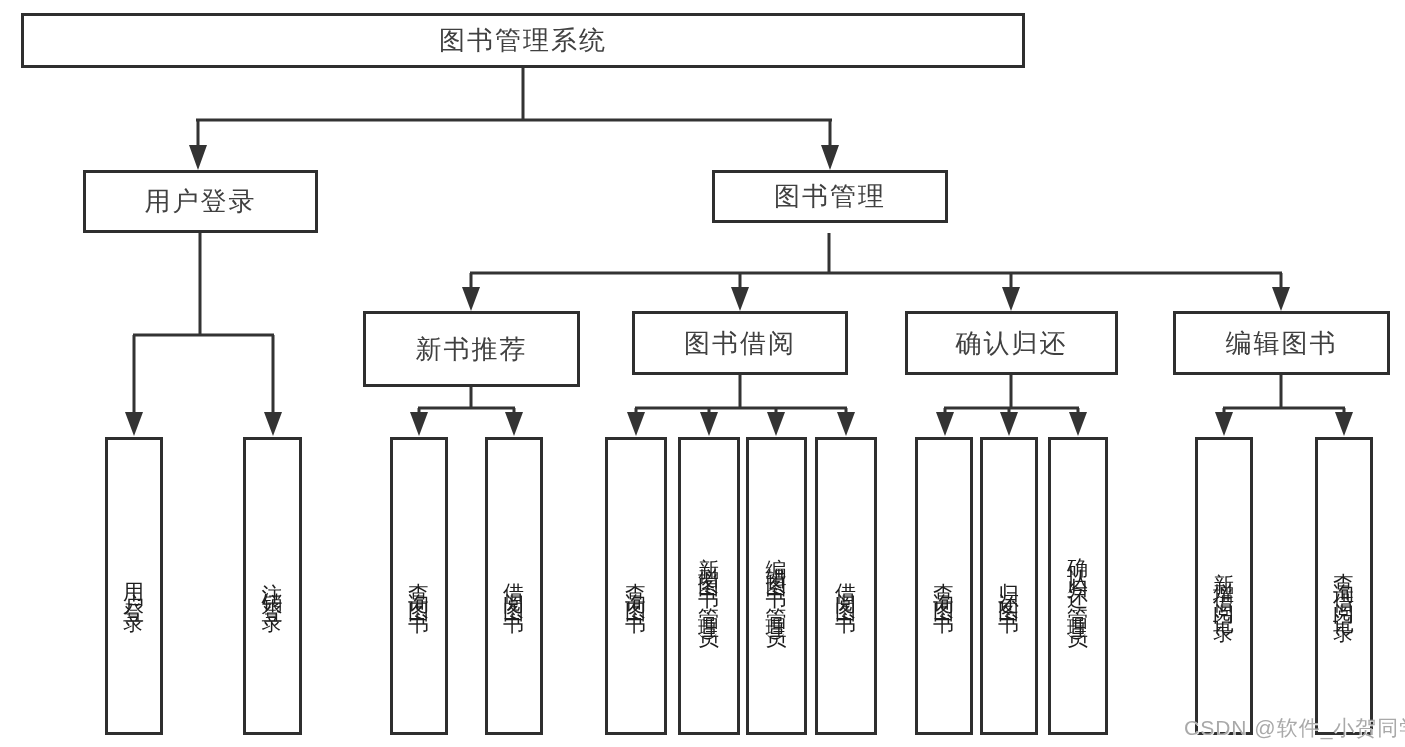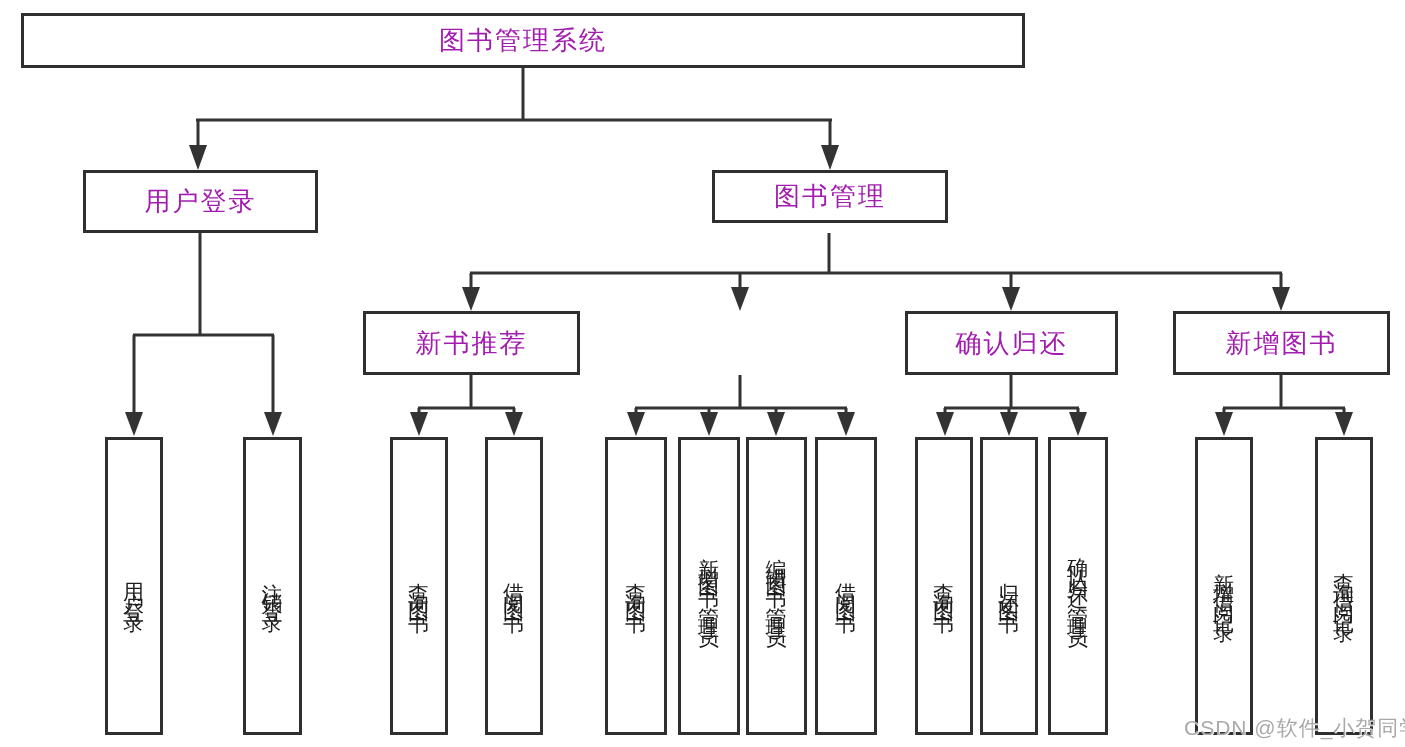--- a/index.html
+++ b/index.html
@@ -19,21 +19,21 @@
     position: absolute;
     box-sizing: border-box;
     border: 3px solid #2f2f2f;
     background: #ffffff;
     display: flex;
     align-items: center;
     justify-content: center;
   }
   .hlabel {
     font-size: 26px;
-    color: #a21caf;
+    color: #404040;
     letter-spacing: 2px;
     white-space: nowrap;
   }
   .vlabel {
     writing-mode: vertical-rl;
     font-size: 21px;
     letter-spacing: 10px;
     color: #1d1d1d;
     line-height: 1;
   }
@@ -87,28 +87,31 @@
     <span class="hlabel">图书管理系统</span>
   </div>
 
   <div class="box" style="left:83px; top:170px; width:235px; height:63px;">
     <span class="hlabel">用户登录</span>
   </div>
   <div class="box" style="left:712px; top:170px; width:236px; height:53px;">
     <span class="hlabel">图书管理</span>
   </div>
 
-  <div class="box" style="left:363px; top:311px; width:217px; height:64px;">
+  <div class="box" style="left:363px; top:311px; width:217px; height:76px;">
     <span class="hlabel">新书推荐</span>
+  </div>
+  <div class="box" style="left:632px; top:311px; width:216px; height:64px;">
+    <span class="hlabel">图书借阅</span>
   </div>
   <div class="box" style="left:905px; top:311px; width:213px; height:64px;">
     <span class="hlabel">确认归还</span>
   </div>
   <div class="box" style="left:1173px; top:311px; width:217px; height:64px;">
-    <span class="hlabel">新增图书</span>
+    <span class="hlabel">编辑图书</span>
   </div>
 
   <div class="box" style="left:105px; top:437px; width:58px; height:298px;">
     <span class="vlabel">用户登录</span>
   </div>
   <div class="box" style="left:243px; top:437px; width:59px; height:298px;">
     <span class="vlabel">注销登录</span>
   </div>
 
   <div class="box" style="left:390px; top:437px; width:58px; height:298px;">

